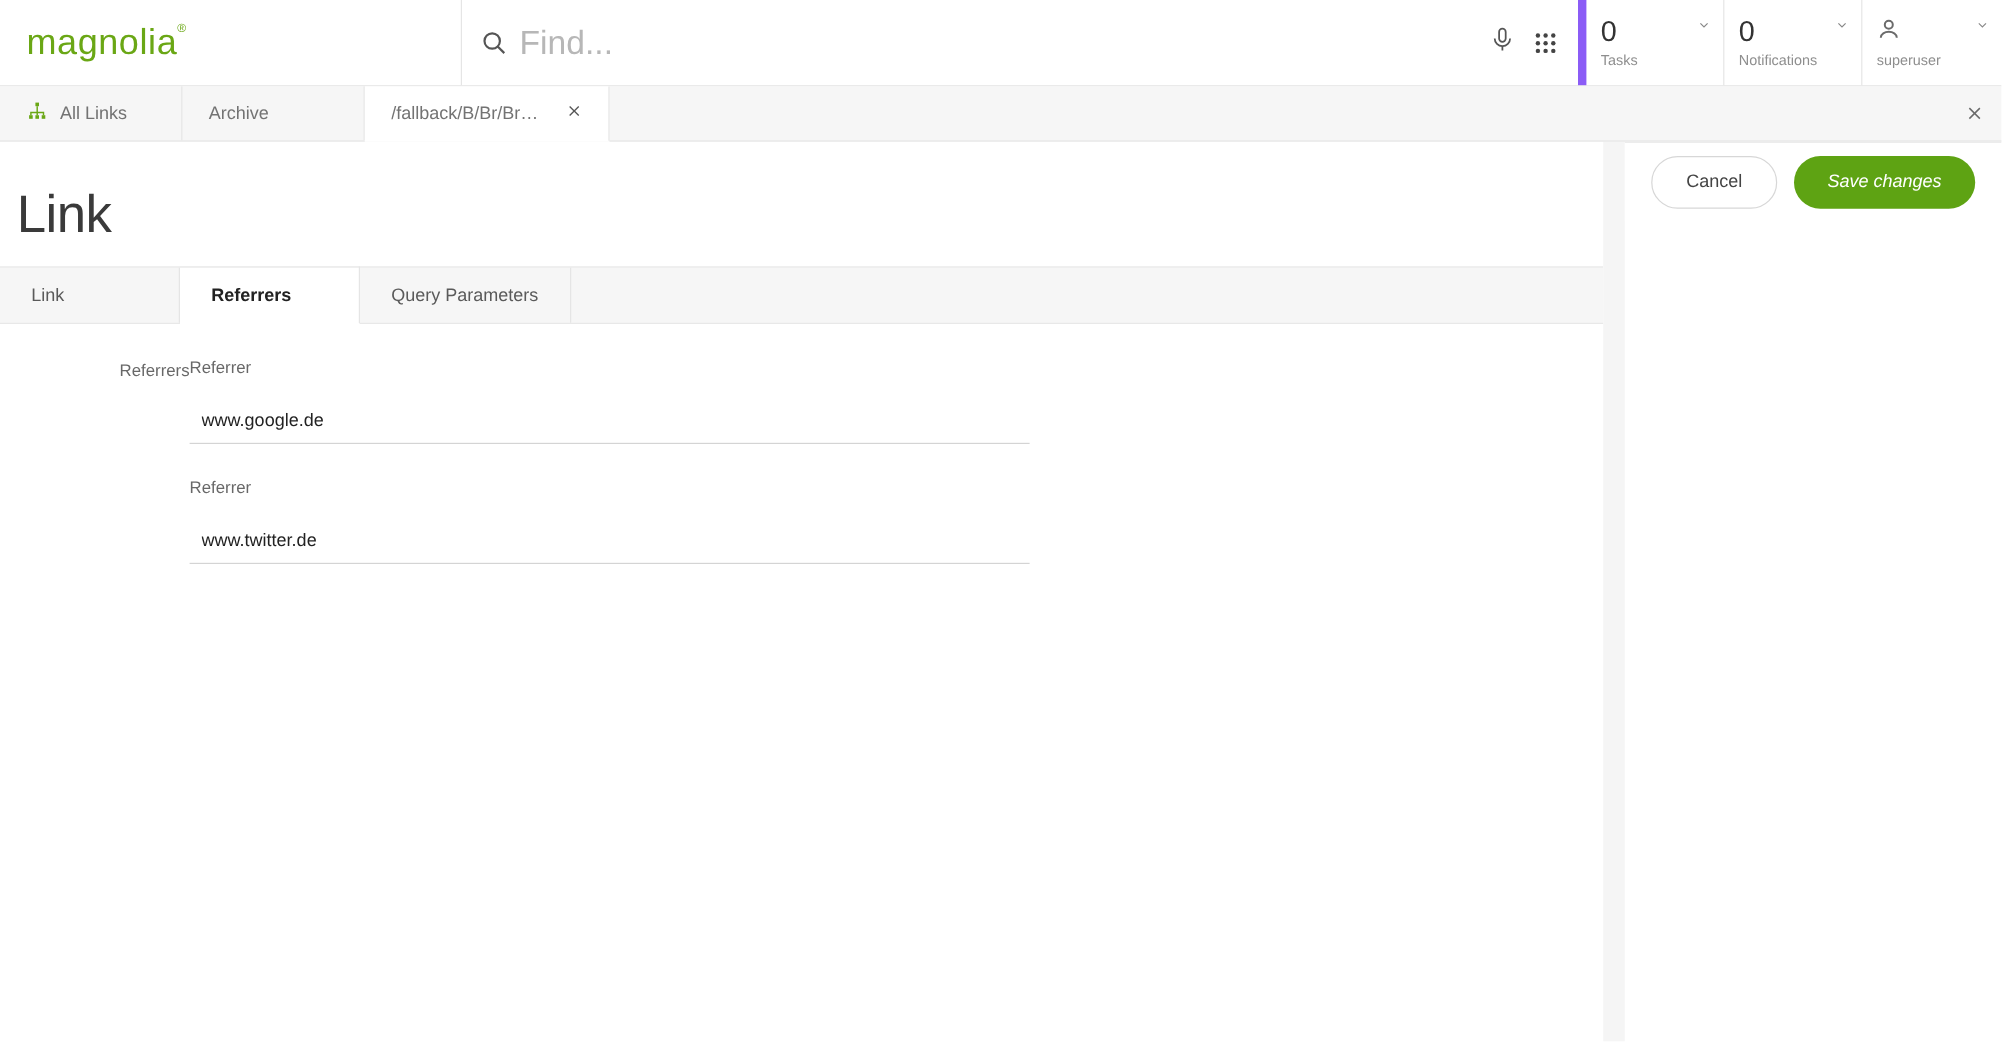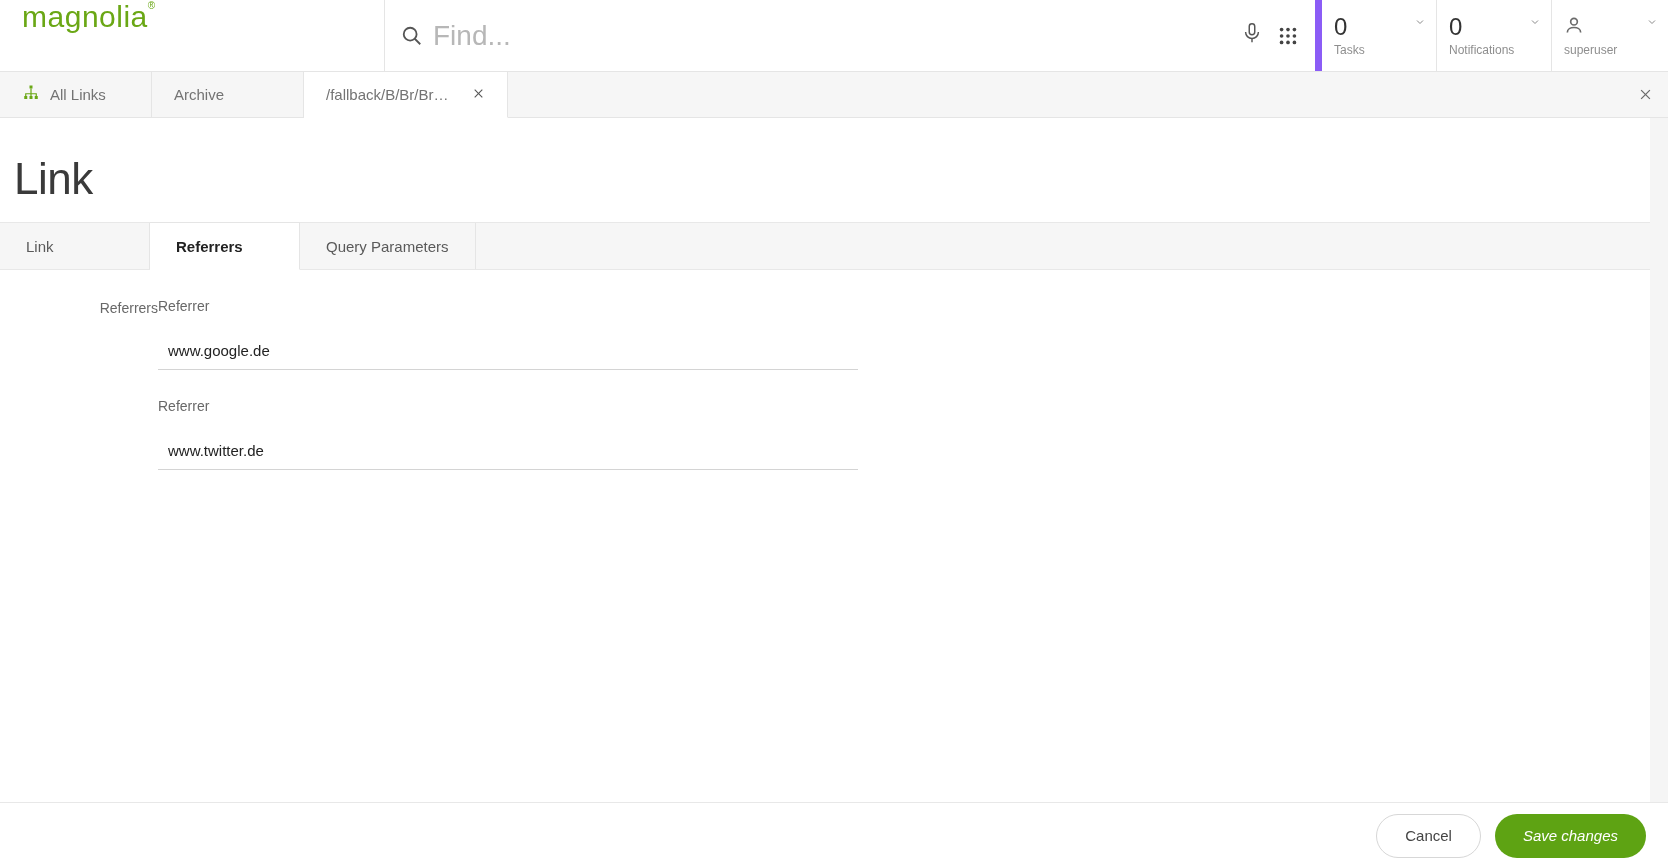--- a/index.html
+++ b/index.html
@@ -1,21 +1,21 @@
 <!DOCTYPE html>
 <html><head>
 <meta charset="utf-8">
 <style>
   * { box-sizing: border-box; margin: 0; padding: 0; }
   html, body { width: 1668px; height: 868px; font-family: Arial, Helvetica, sans-serif; background: #fff; color: #222; overflow: hidden; }
   body { padding: 0 0 0 0; }
 
   
   .topbar { display: flex; align-items: stretch; height: 72px; border-bottom: 1px solid #e5e5e5; }
-  .logo-cell { width: 384px; display: flex; align-items: flex-start; padding-left: 22px; }
+  .logo-cell { width: 384px; display: flex; align-items: center; padding-left: 22px; }
   .logo-word { font-size: 30px; font-weight: 500; color: #6aa715; letter-spacing: 0.5px; font-family: Arial, sans-serif; }
   .logo-word .g { display: inline-block; position: relative; }
   .logo-word sup { font-size: 10px; vertical-align: top; }
 
   .search-cell { flex: 1; display: flex; align-items: center; border-left: 1px solid #e5e5e5; border-right: 7px solid #8b5cf6; padding: 0 16px; min-width: 0; }
   .search-icon { width: 22px; height: 22px; color: #555; margin-right: 10px; flex-shrink: 0; }
   .search-input { border: none; outline: none; font-size: 28px; color: #999; width: 100%; background: transparent; }
   .search-input::placeholder { color: #b7b7b7; }
   .mic-icon { width: 22px; height: 28px; color: #555; margin-left: 8px; flex-shrink: 0; }
   .apps-icon { width: 22px; height: 22px; color: #444; margin-left: 14px; flex-shrink: 0; }
@@ -38,21 +38,21 @@
   .navtab.all-links { width: 152px; }
   .navtab.archive { width: 152px; }
   .navtab.active { background: #ffffff; border-bottom: 1px solid #ffffff; margin-bottom: -1px; }
   .navtab .truncated { max-width: 130px; white-space: nowrap; overflow: hidden; text-overflow: ellipsis; }
   .navtab .close-x { margin-left: 6px; }
   .navrow .spacer { flex: 1; }
   .navrow .closeall { width: 46px; display: flex; align-items: center; justify-content: center; color: #6a6a6a; cursor: pointer; }
   .hier-icon { color: #6aa715; }
 
   
-  .editor { display: flex; flex-direction: column; height: calc(868px - 72px - 46px); }
+  .editor { display: flex; flex-direction: row; height: calc(868px - 72px - 46px); }
   .editor-main { flex: 1; border-right: 18px solid #f5f5f5; display: flex; flex-direction: column; overflow: hidden; }
   .page-title-wrap { padding: 36px 0 18px 14px; }
   .page-title { font-size: 44px; font-weight: 400; color: #3a3a3a; letter-spacing: -0.5px; }
 
   .inner-tabs { display: flex; height: 48px; background: #f6f6f6; border-top: 1px solid #e8e8e8; border-bottom: 1px solid #e8e8e8; }
   .inner-tab { display: flex; align-items: center; padding: 0 26px; font-size: 15px; color: #5a5a5a; border-right: 1px solid #e5e5e5; cursor: pointer; min-width: 150px; }
   .inner-tab.selected { background: #fff; font-weight: 700; color: #222; border-bottom: 1px solid #fff; margin-bottom: -1px; border-top: 1px solid #e5e5e5; margin-top: -1px; }
 
   .form-area { padding: 28px 20px 20px 158px; flex: 1; overflow: auto; }
   .field-group { display: flex; }

